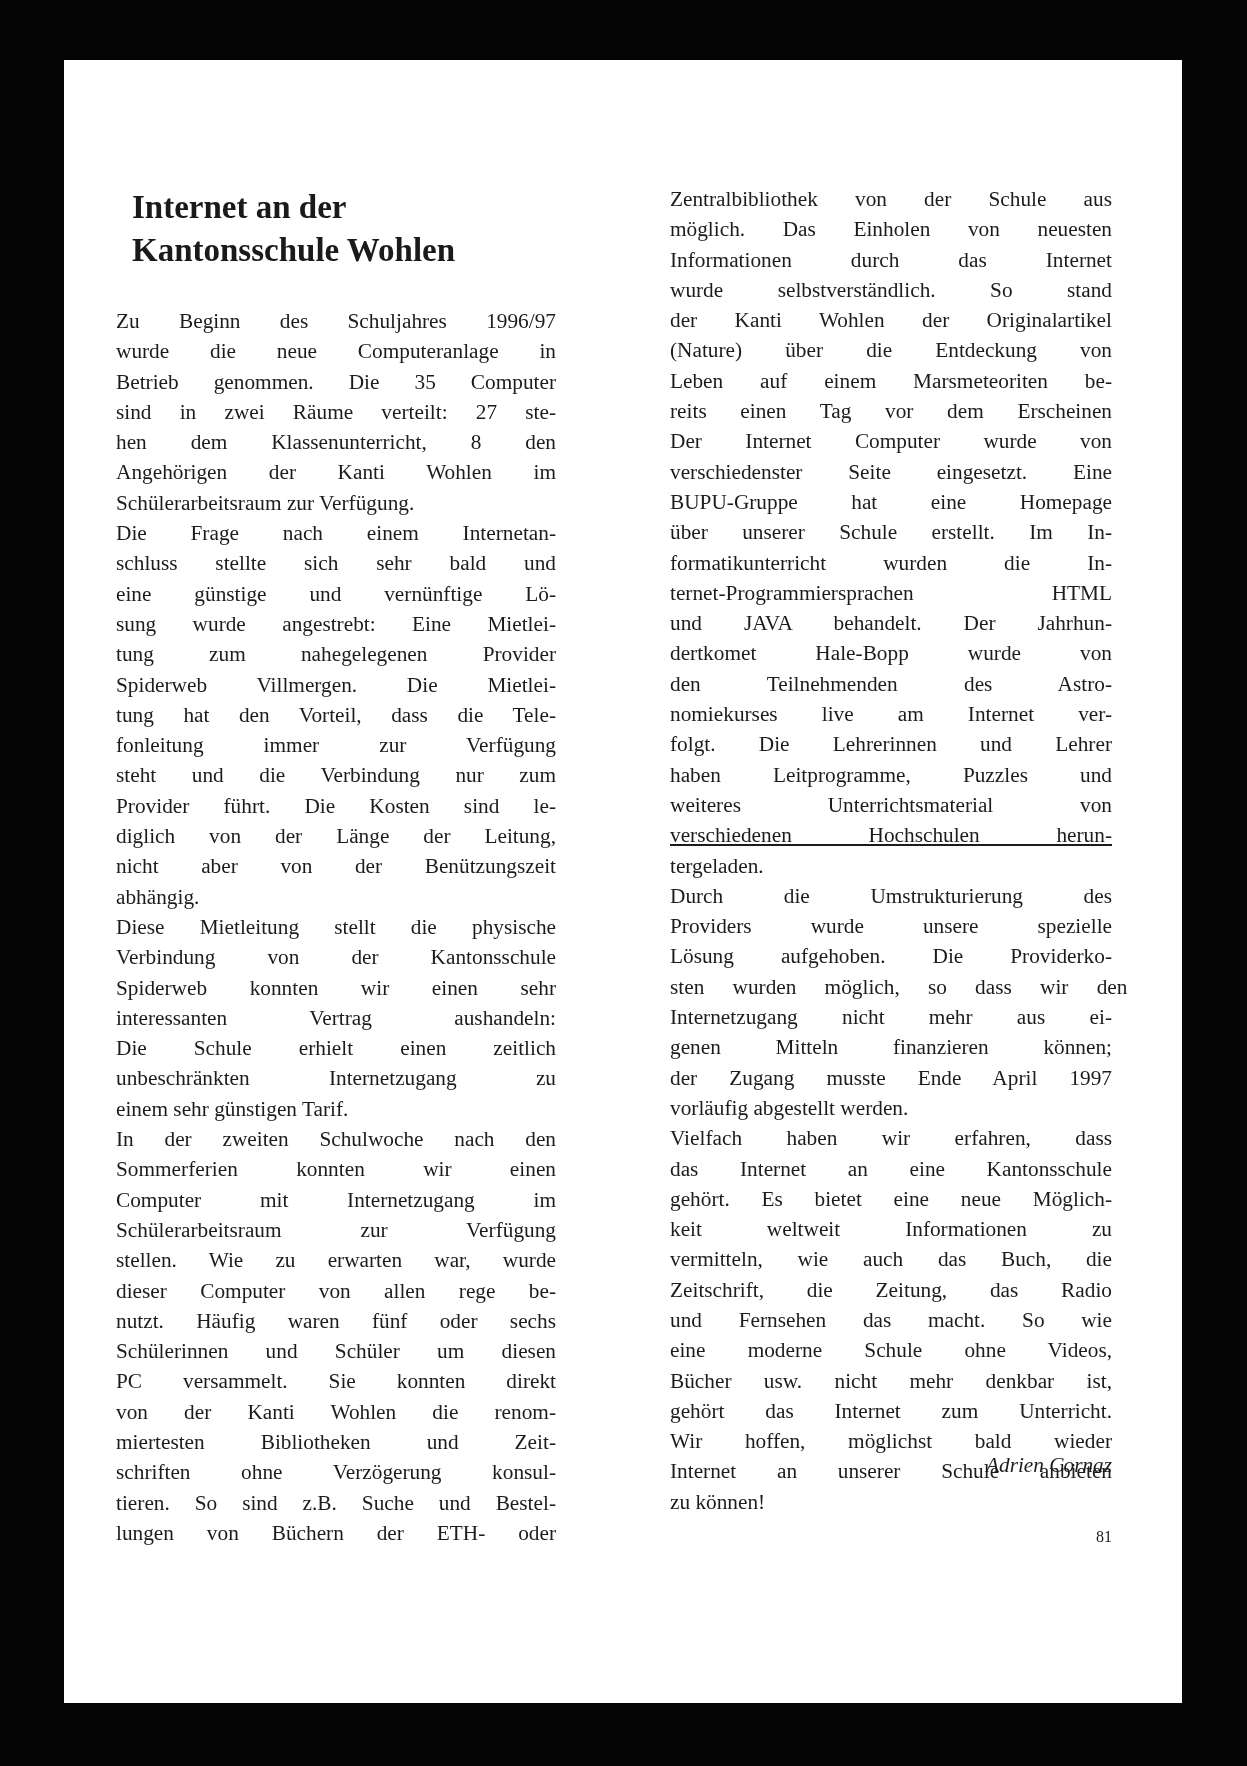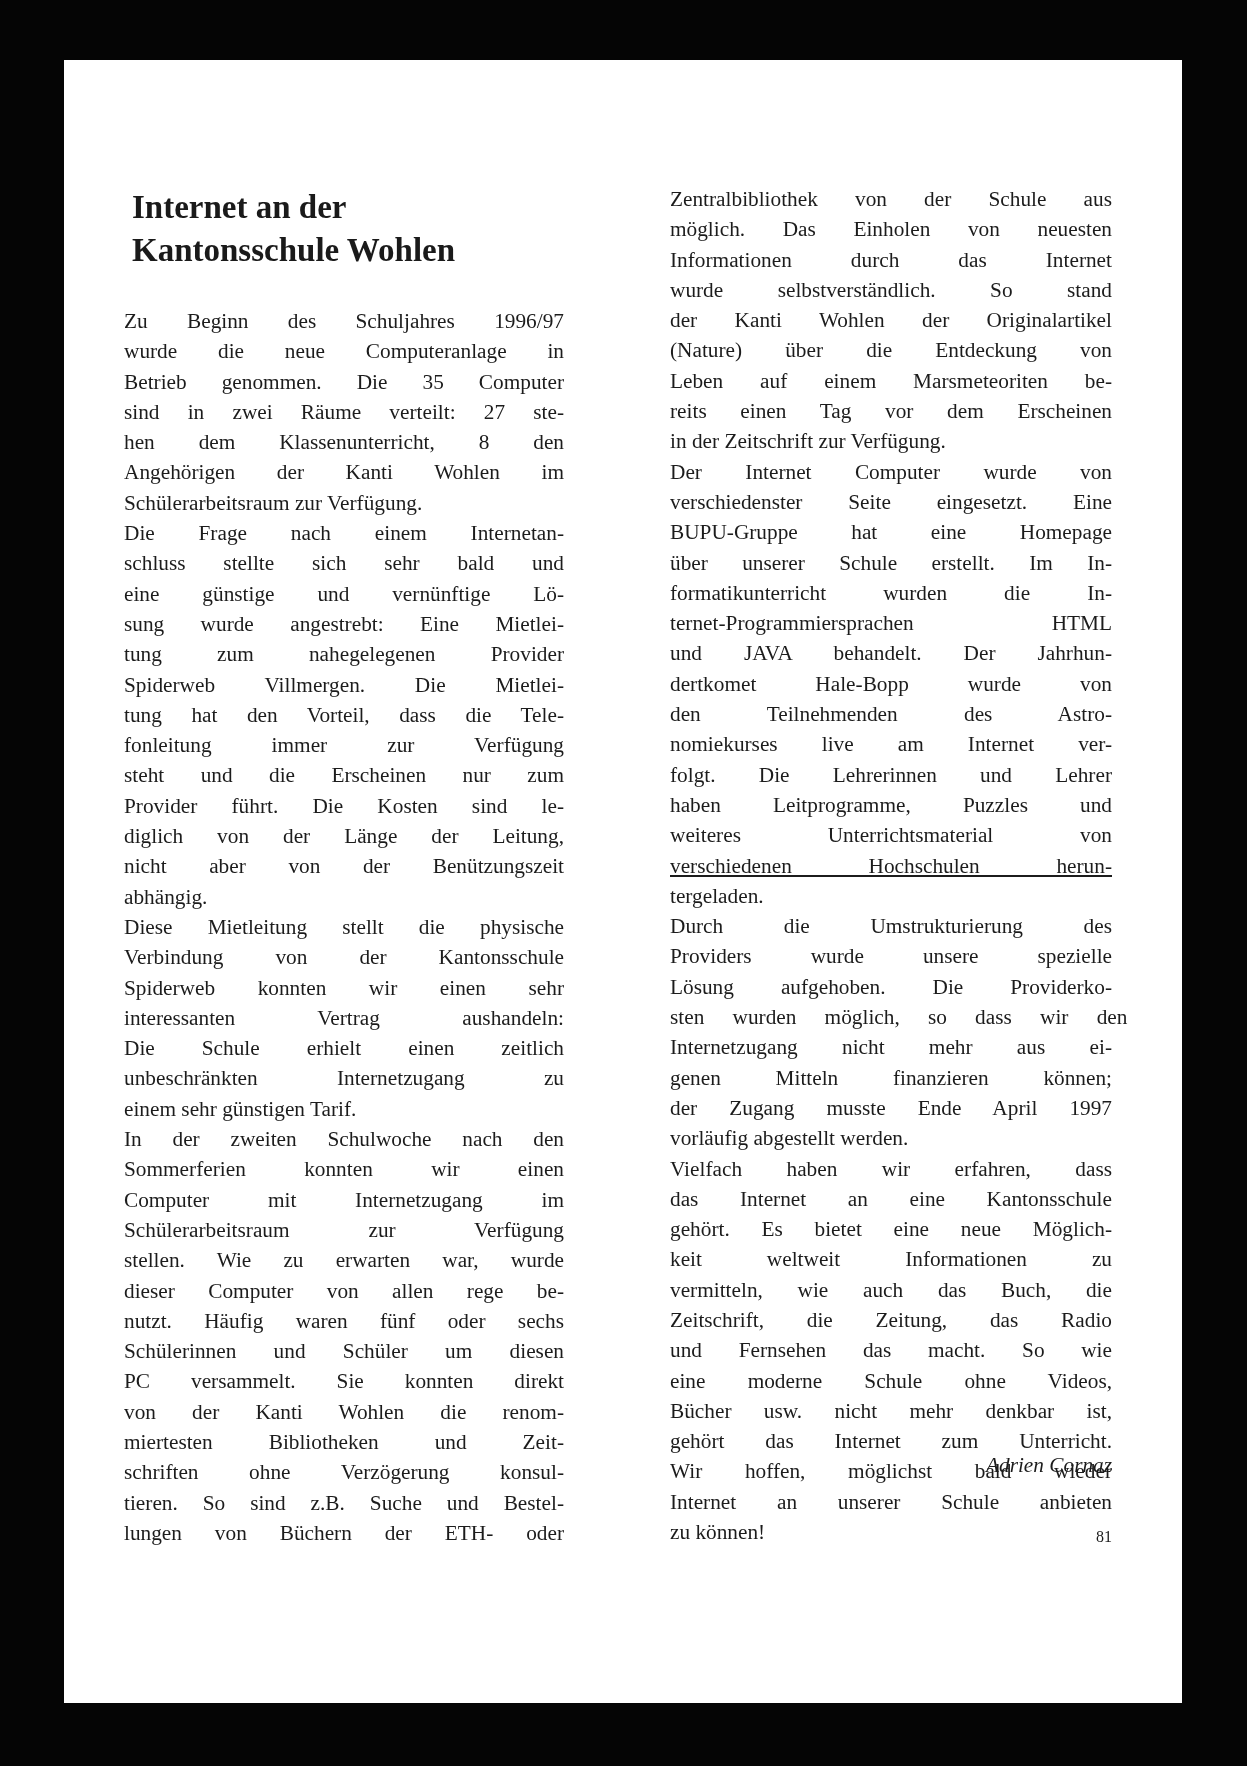--- a/index.html
+++ b/index.html
@@ -29,21 +29,21 @@
   }
   .col {
     position: absolute;
     font-size: 21.3px;
     line-height: 30.3px;
     text-align: justify;
     text-align-last: justify;
   }
   .col .line { display: block; white-space: nowrap; height: 30.3px; }
   .col .line.last { text-align-last: left; text-align: left; }
-  .col-left { left: 60px; top: 246px; width: 440px; }
+  .col-left { left: 52px; top: 246px; width: 440px; }
   .col-right { left: 606px; top: 124px; width: 442px; }
   .signature {
     position: absolute;
     left: 606px; top: 1390px;
     width: 442px;
     text-align: right;
     font-style: italic;
     font-size: 21.3px;
     line-height: 30px;
   }
@@ -74,21 +74,21 @@
       <span class="line" style="word-spacing: 36.2969px;">Angehörigen der Kanti Wohlen im</span>
       <span class="line last">Schülerarbeitsraum zur Verfügung.</span>
       <span class="line" style="word-spacing: 38.4531px;">Die Frage nach einem Internetan-</span>
       <span class="line" style="word-spacing: 32.5156px;">schluss stellte sich sehr bald und</span>
       <span class="line" style="word-spacing: 37.5508px;">eine günstige und vernünftige Lö-</span>
       <span class="line" style="word-spacing: 31.043px;">sung wurde angestrebt: Eine Mietlei-</span>
       <span class="line" style="word-spacing: 49.875px;">tung zum nahegelegenen Provider</span>
       <span class="line" style="word-spacing: 44.4375px;">Spiderweb Villmergen. Die Mietlei-</span>
       <span class="line" style="word-spacing: 24.1927px;">tung hat den Vorteil, dass die Tele-</span>
       <span class="line" style="word-spacing: 54.7292px;">fonleitung immer zur Verfügung</span>
-      <span class="line" style="word-spacing: 30.2281px;">steht und die Erscheinen nur zum</span>
+      <span class="line" style="word-spacing: 30.2281px;">steht und die Verbindung nur zum</span>
       <span class="line" style="word-spacing: 28.8531px;">Provider führt. Die Kosten sind le-</span>
       <span class="line" style="word-spacing: 28.6219px;">diglich von der Länge der Leitung,</span>
       <span class="line" style="word-spacing: 37.2578px;">nicht aber von der Benützungszeit</span>
       <span class="line last">abhängig.</span>
       <span class="line" style="word-spacing: 29.8555px;">Diese Mietleitung stellt die physische</span>
       <span class="line" style="word-spacing: 46.7083px;">Verbindung von der Kantonsschule</span>
       <span class="line" style="word-spacing: 37.2539px;">Spiderweb konnten wir einen sehr</span>
       <span class="line" style="word-spacing: 77.0781px;">interessanten Vertrag aushandeln:</span>
       <span class="line" style="word-spacing: 41.6992px;">Die Schule erhielt einen zeitlich</span>
       <span class="line" style="word-spacing: 73.9375px;">unbeschränkten Internetzugang zu</span>
@@ -110,21 +110,20 @@
     </div>
   <div class="col col-right" id="col-right">
       <span class="line" style="word-spacing: 31.8398px;">Zentralbibliothek von der Schule aus</span>
       <span class="line" style="word-spacing: 32.2773px;">möglich. Das Einholen von neuesten</span>
       <span class="line" style="word-spacing: 53.6979px;">Informationen durch das Internet</span>
       <span class="line" style="word-spacing: 49.1458px;">wurde selbstverständlich. So stand</span>
       <span class="line" style="word-spacing: 32.0742px;">der Kanti Wohlen der Originalartikel</span>
       <span class="line" style="word-spacing: 37.7617px;">(Nature) über die Entdeckung von</span>
       <span class="line" style="word-spacing: 31.5586px;">Leben auf einem Marsmeteoriten be-</span>
       <span class="line" style="word-spacing: 28.3375px;">reits einen Tag vor dem Erscheinen</span>
-      <span class="line last">in der Zeitschrift zur Verfügung.</span>
       <span class="line" style="word-spacing: 38.0508px;">Der Internet Computer wurde von</span>
       <span class="line" style="word-spacing: 40.4948px;">verschiedenster Seite eingesetzt. Eine</span>
       <span class="line" style="word-spacing: 48.1719px;">BUPU-Gruppe hat eine Homepage</span>
       <span class="line" style="word-spacing: 29.025px;">über unserer Schule erstellt. Im In-</span>
       <span class="line" style="word-spacing: 51.7292px;">formatikunterricht wurden die In-</span>
       <span class="line" style="word-spacing: 132.703px;">ternet-Programmiersprachen HTML</span>
       <span class="line" style="word-spacing: 36.6094px;">und JAVA behandelt. Der Jahrhun-</span>
       <span class="line" style="word-spacing: 53.6875px;">dertkomet Hale-Bopp wurde von</span>
       <span class="line" style="word-spacing: 61.0156px;">den Teilnehmenden des Astro-</span>
       <span class="line" style="word-spacing: 38.7539px;">nomiekurses live am Internet ver-</span>

